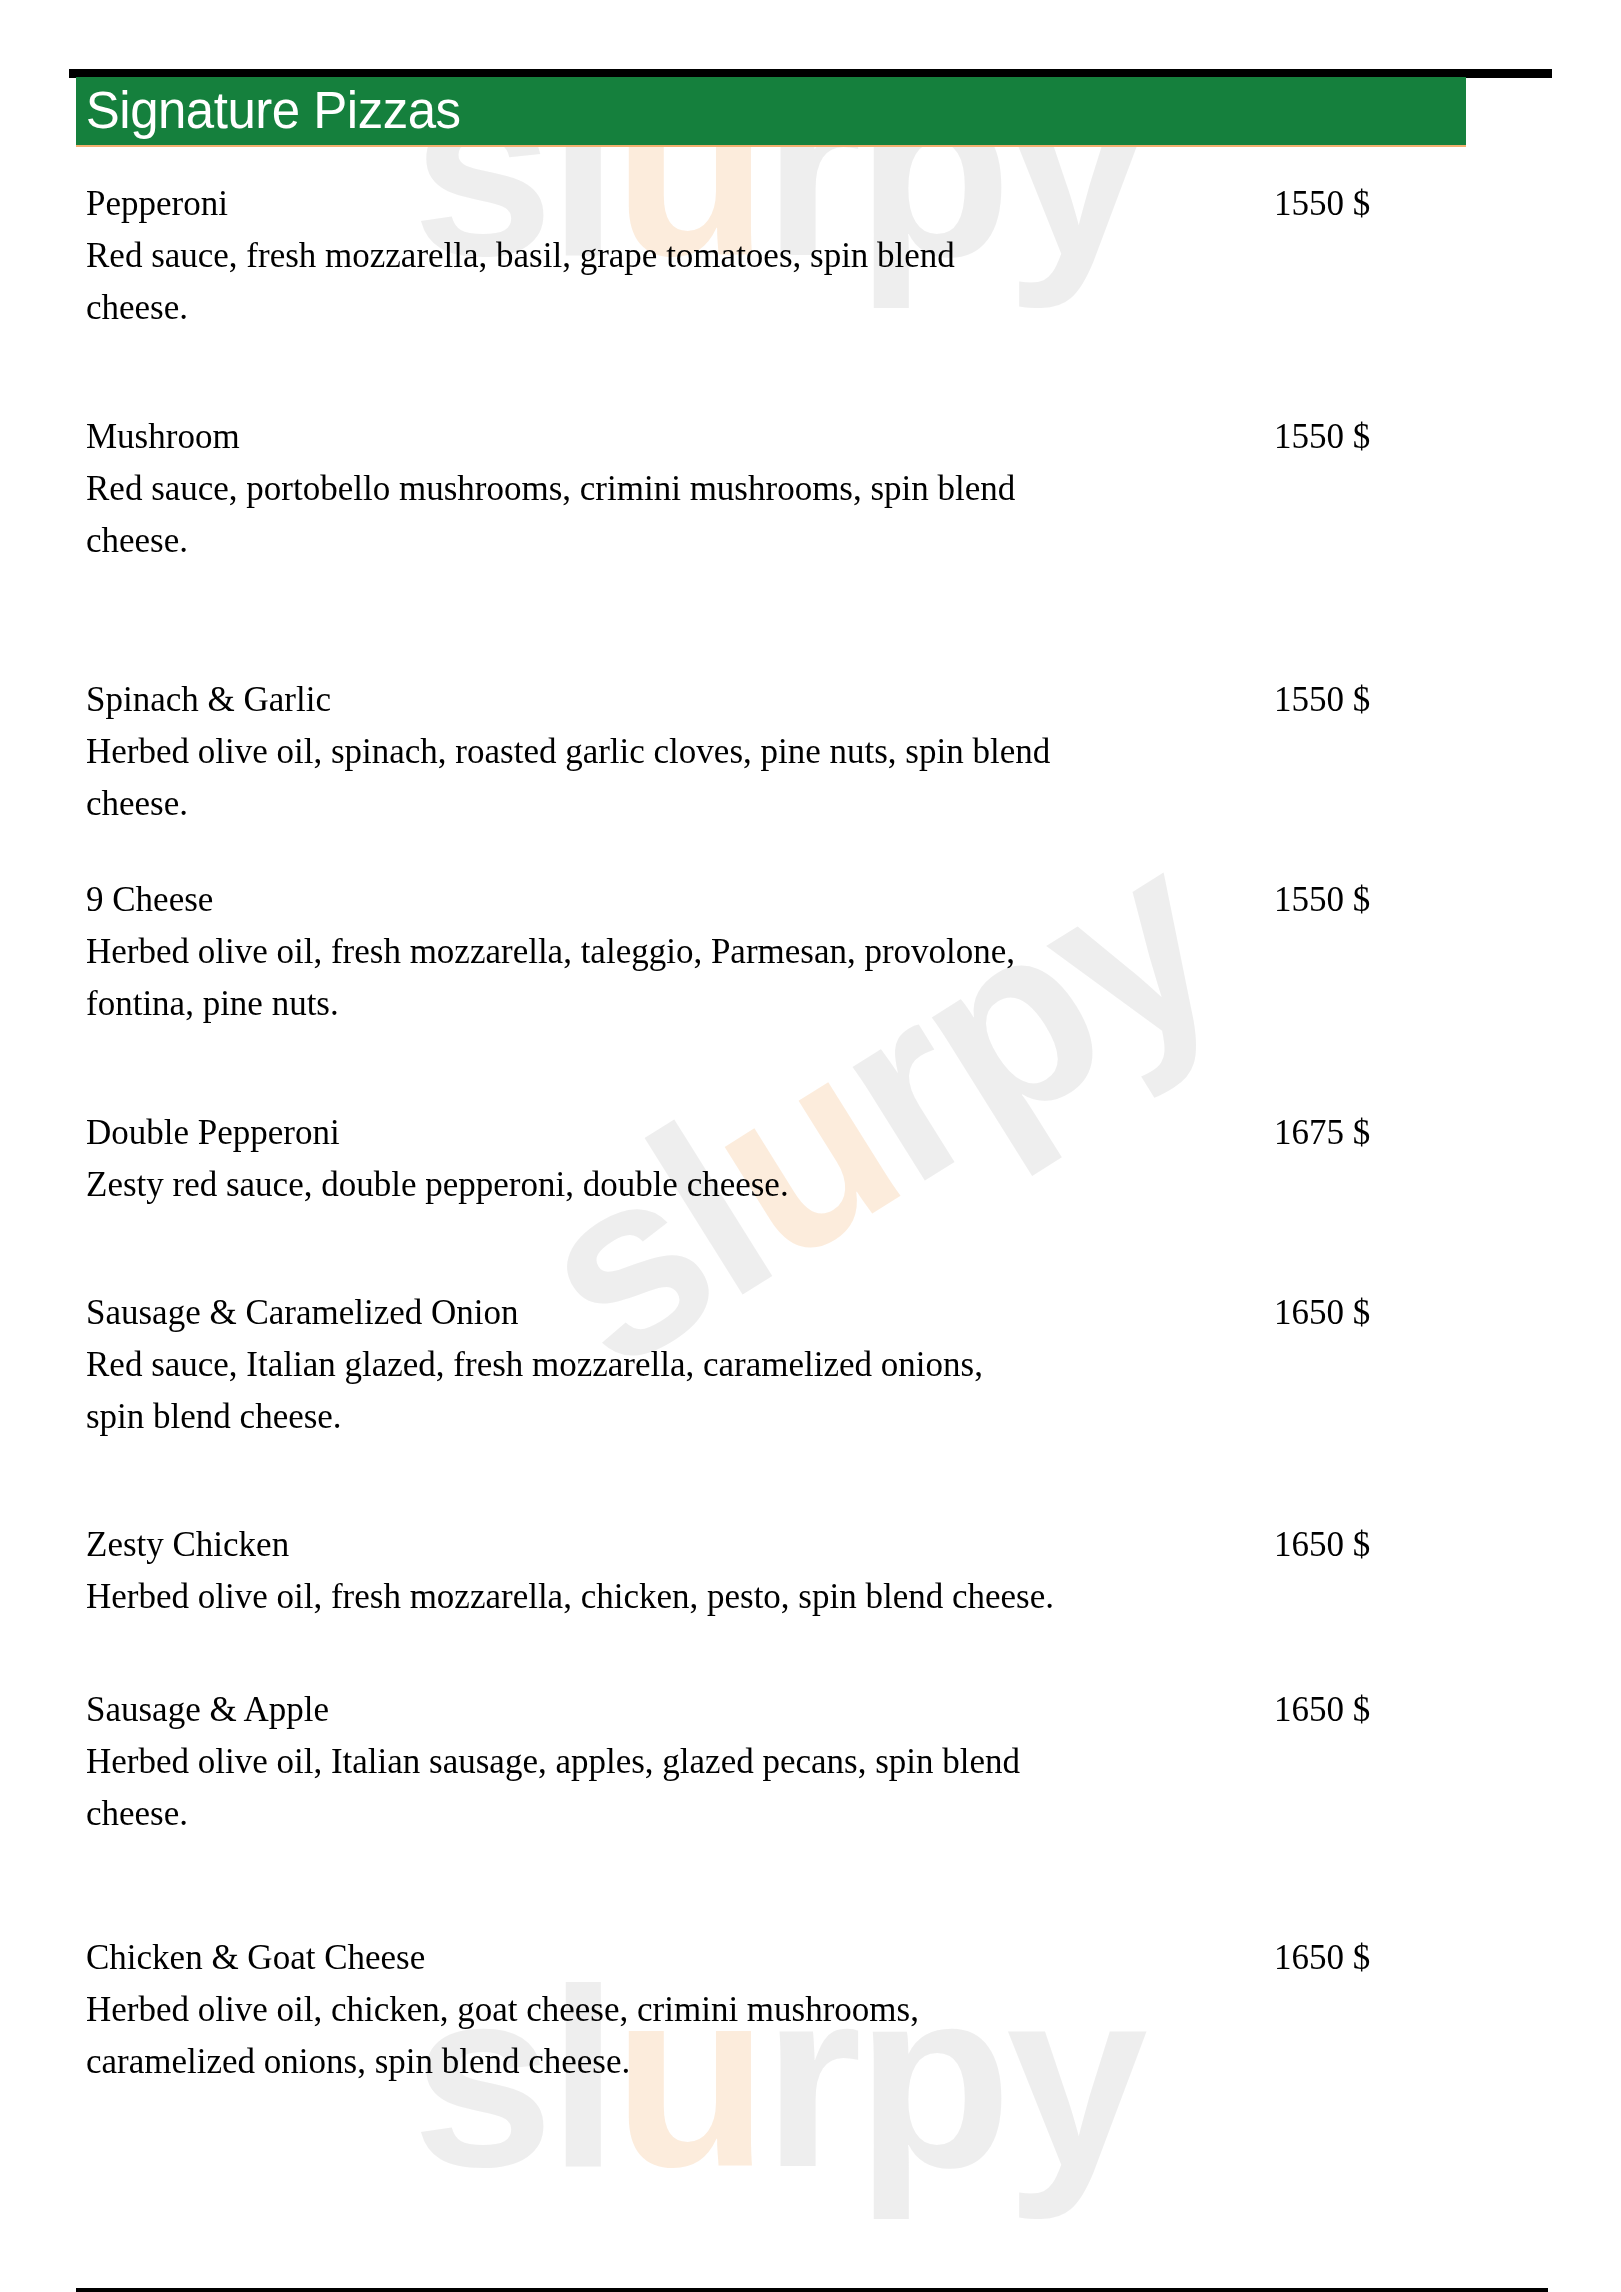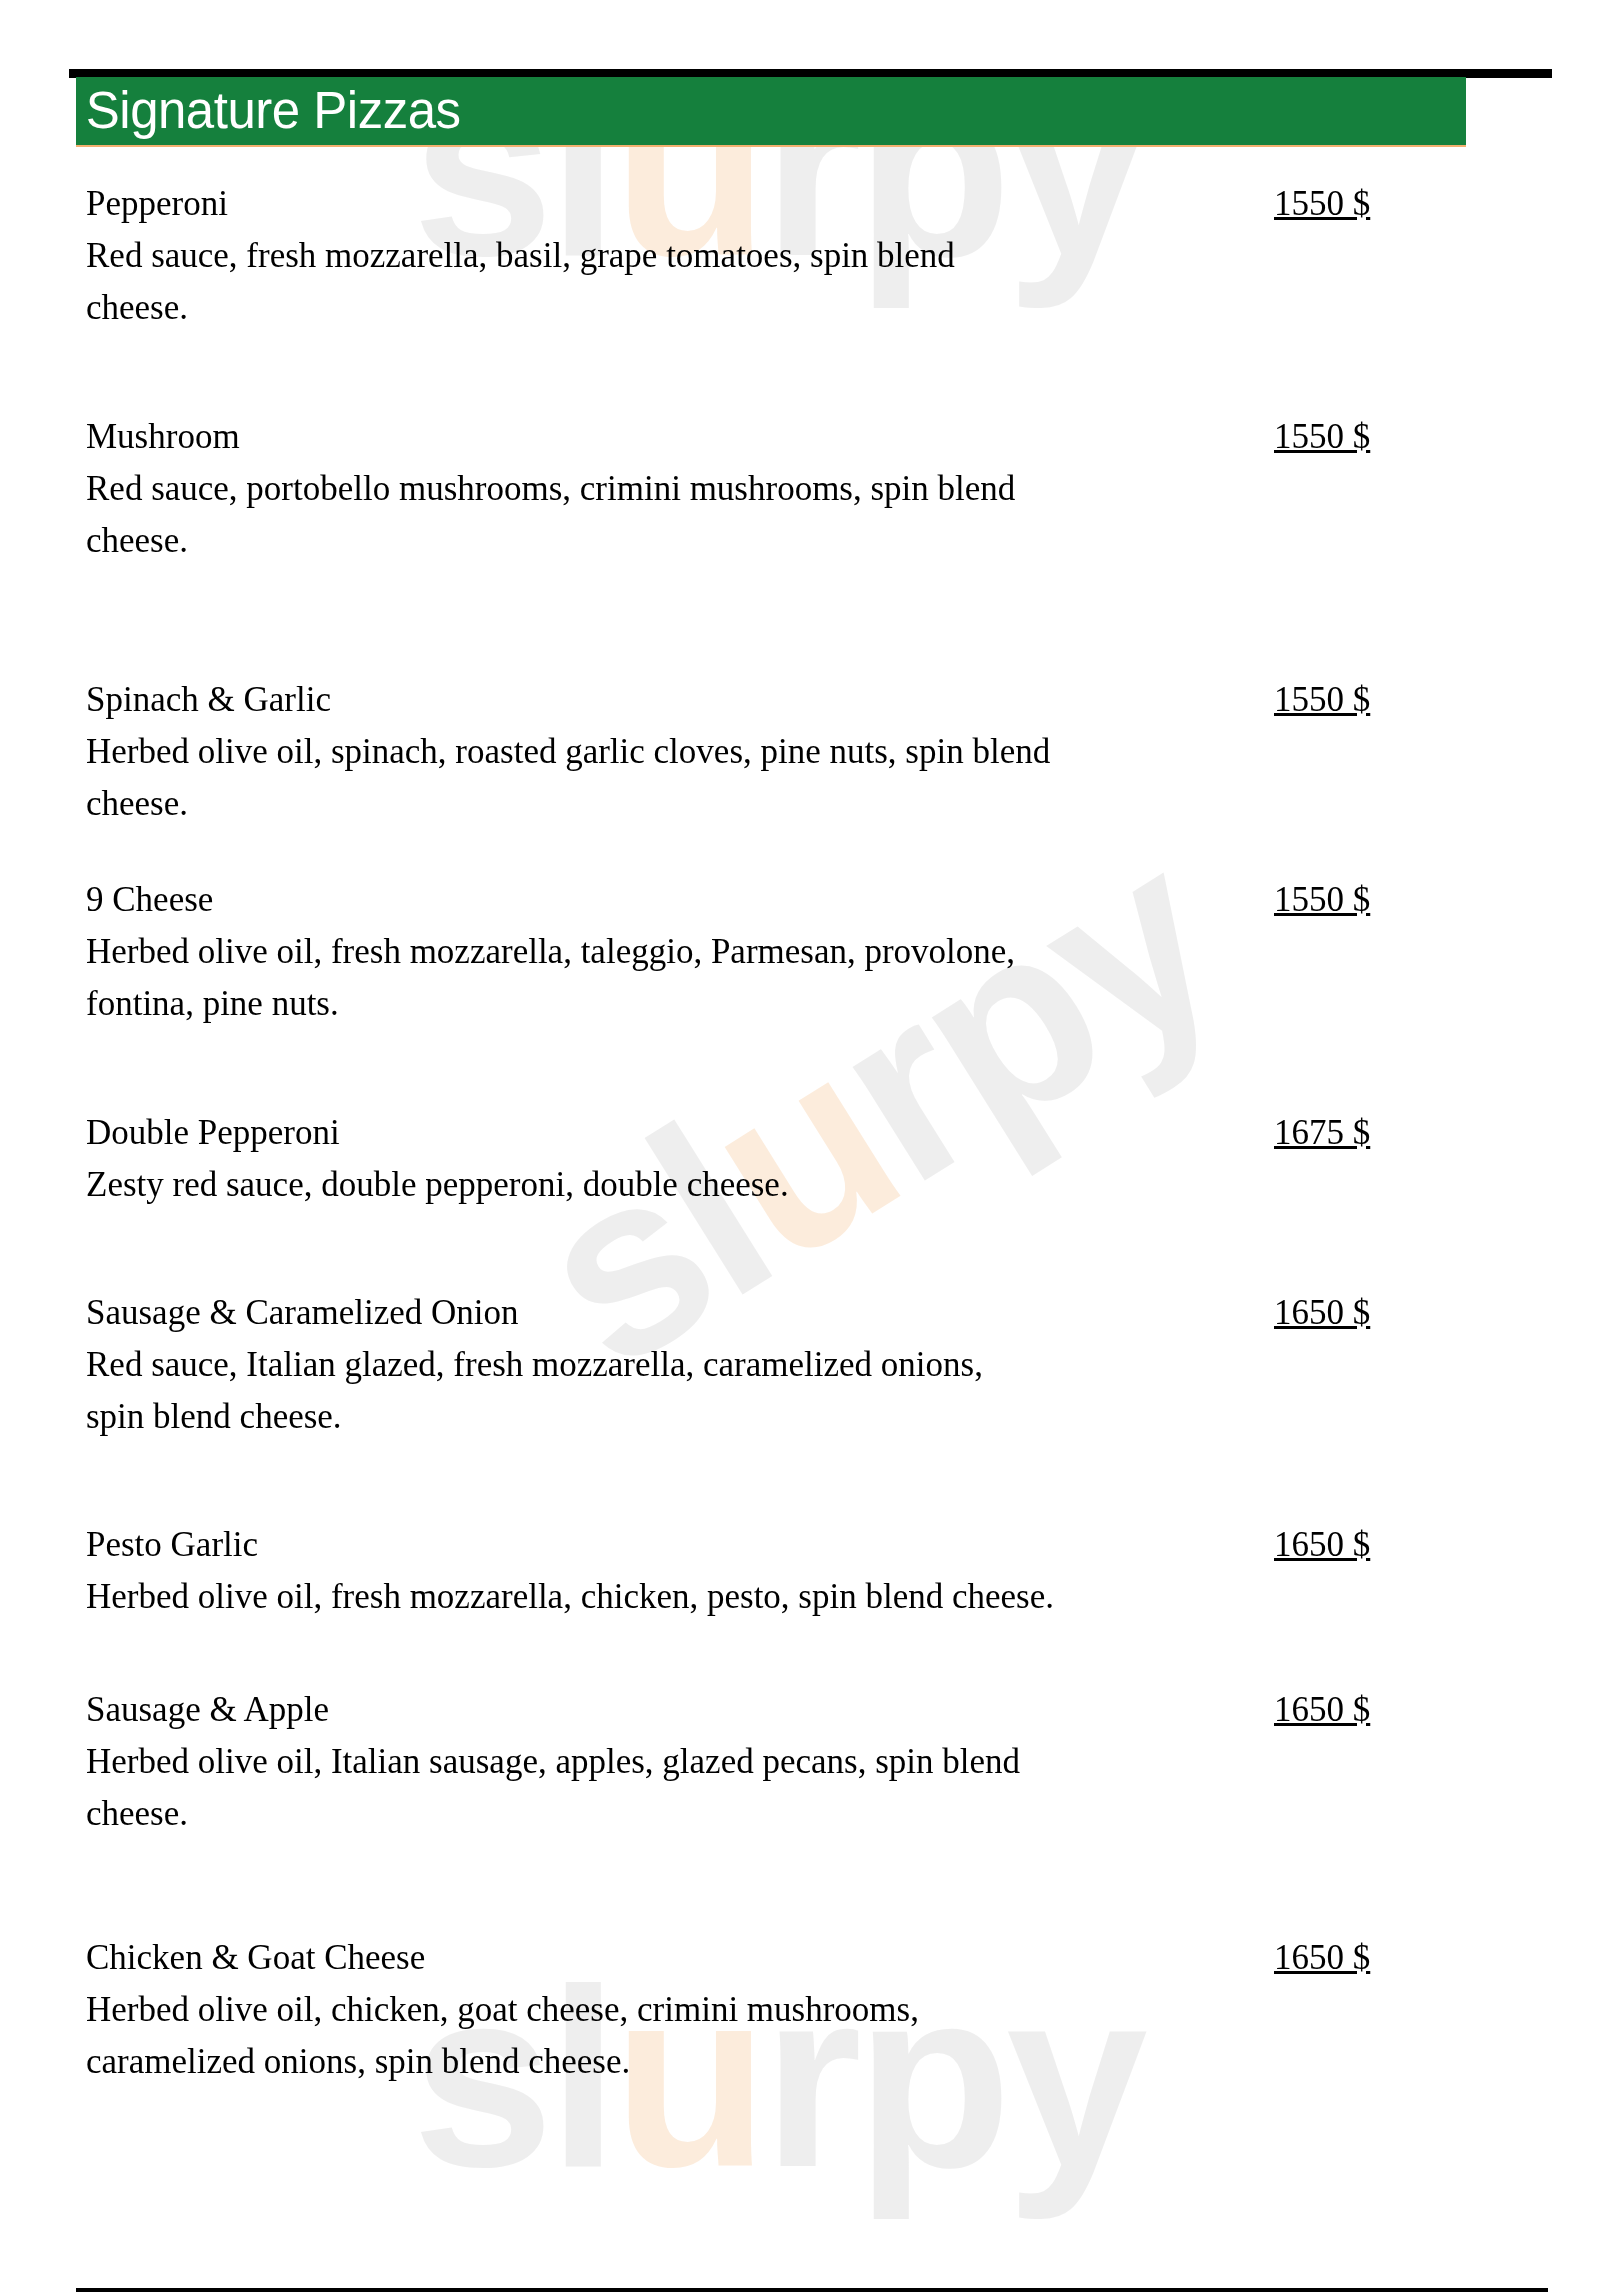--- a/index.html
+++ b/index.html
@@ -16,21 +16,21 @@
         font-size: 255px; line-height: 255px; letter-spacing: -5.9px; pointer-events: none; z-index: 0; white-space: nowrap; }
   .wm .g { color: rgba(200,200,200,0.30); }
   .wm .o { color: rgba(240,150,60,0.18); }
   .wm-1 { left: 412px; top: 39px; }
   .wm-2 { left: 510px; top: 980px; transform: rotate(-32deg); transform-origin: 50% 50%; }
   .wm-3 { left: 412px; top: 1950px; }
 
   .menu { position: absolute; left: 0; top: 0; width: 100%; z-index: 1; }
   .item { position: absolute; left: 86px; width: 1372px; }
   .item-name { font-size: 35px; line-height: 52px; white-space: nowrap; }
-  .item-price { position: absolute; left: 1188px; top: 0; font-size: 35px; line-height: 52px; white-space: nowrap; text-decoration: underline; }
+  .item-price { position: absolute; left: 1188px; top: 0; font-size: 35px; line-height: 52px; white-space: nowrap; }
   .item-desc { font-size: 35px; line-height: 52px; width: 1157px; }
 </style>
 </head>
 <body>
 
 <div class="wm wm-1"><span class="g">sl</span><span class="o">u</span><span class="g">rpy</span></div>
 <div class="wm wm-2"><span class="g">sl</span><span class="o">u</span><span class="g">rpy</span></div>
 <div class="wm wm-3"><span class="g">sl</span><span class="o">u</span><span class="g">rpy</span></div>
 
 <div class="rule-top"></div>
@@ -80,21 +80,21 @@
   </div>
   <div class="item" style="top:1287px">
     <div class="item-name">Sausage &amp; Caramelized Onion</div>
     <div class="item-price">1650 $</div>
     <div class="item-desc">
         <div>Red sauce, Italian glazed, fresh mozzarella, caramelized onions,</div>
         <div>spin blend cheese.</div>
       </div>
   </div>
   <div class="item" style="top:1519px">
-    <div class="item-name">Pesto Garlic</div>
+    <div class="item-name">Zesty Chicken</div>
     <div class="item-price">1650 $</div>
     <div class="item-desc">
         <div>Herbed olive oil, fresh mozzarella, chicken, pesto, spin blend cheese.</div>
       </div>
   </div>
   <div class="item" style="top:1684px">
     <div class="item-name">Sausage &amp; Apple</div>
     <div class="item-price">1650 $</div>
     <div class="item-desc">
         <div>Herbed olive oil, Italian sausage, apples, glazed pecans, spin blend</div>

